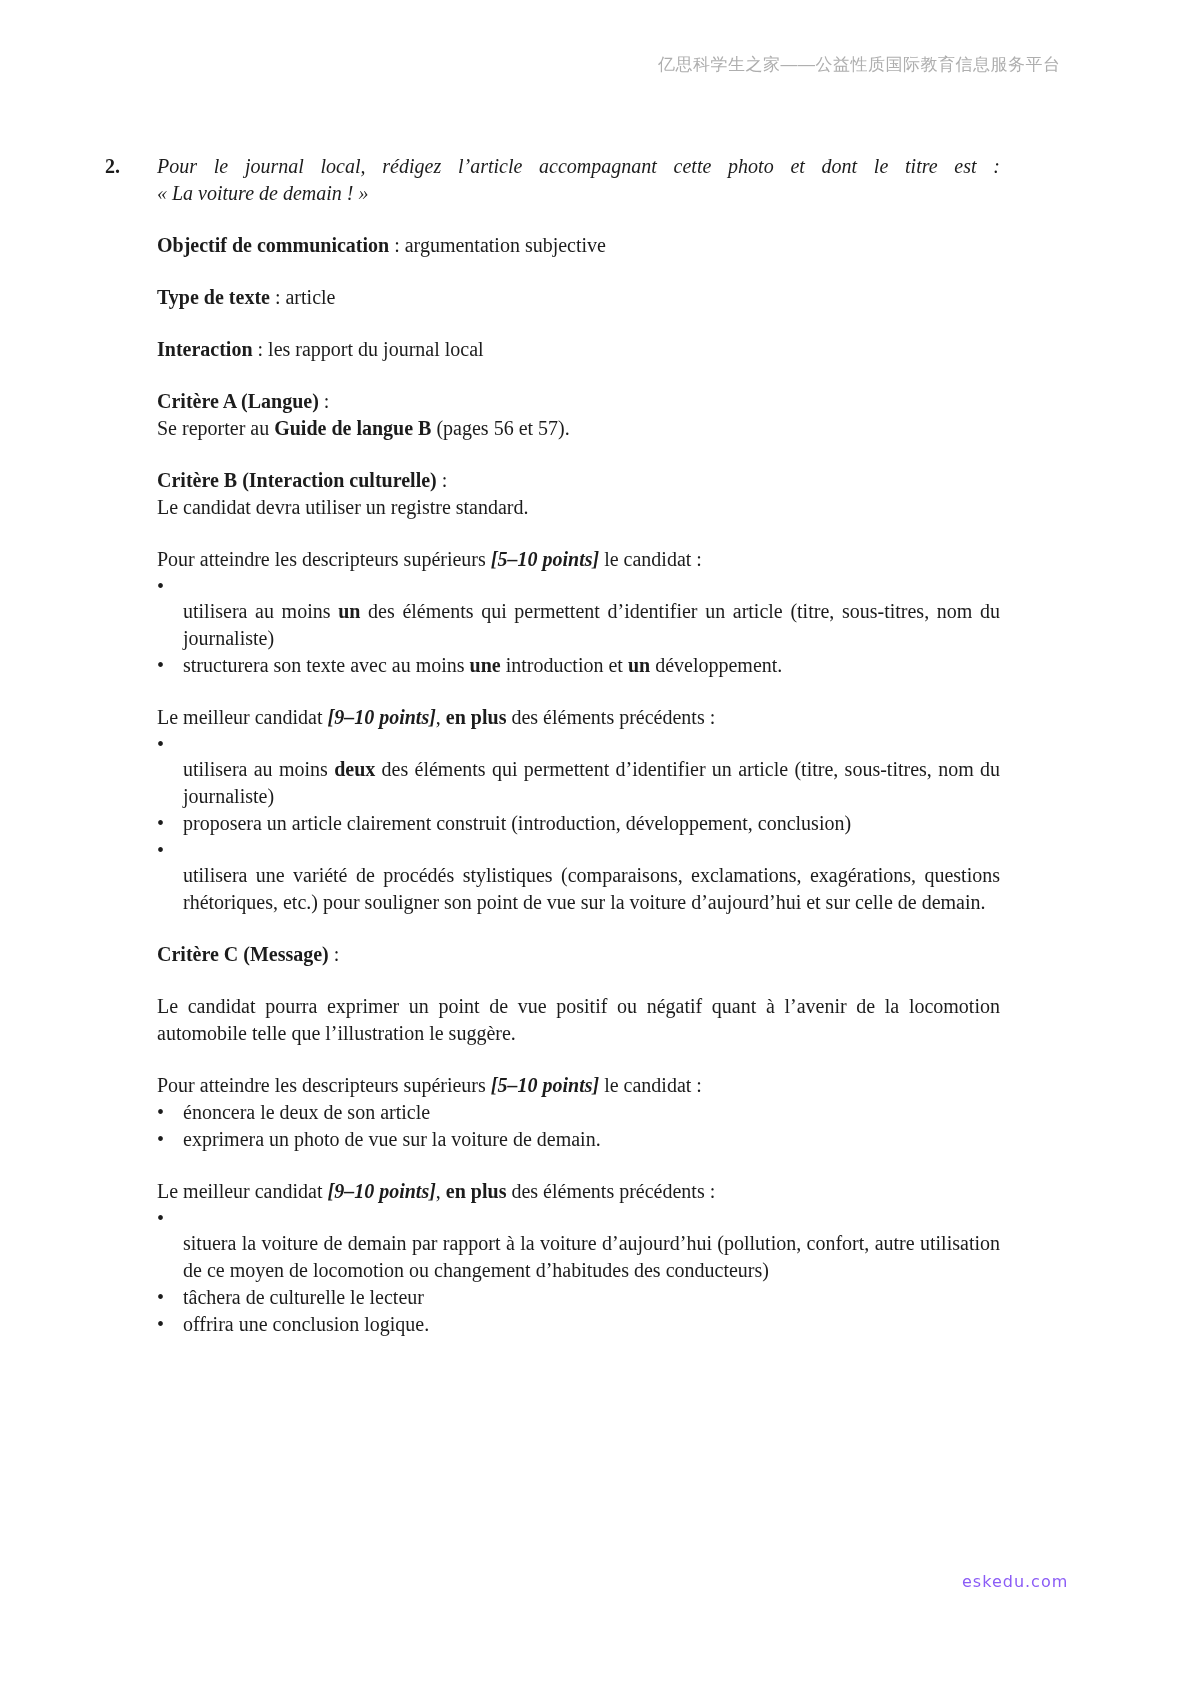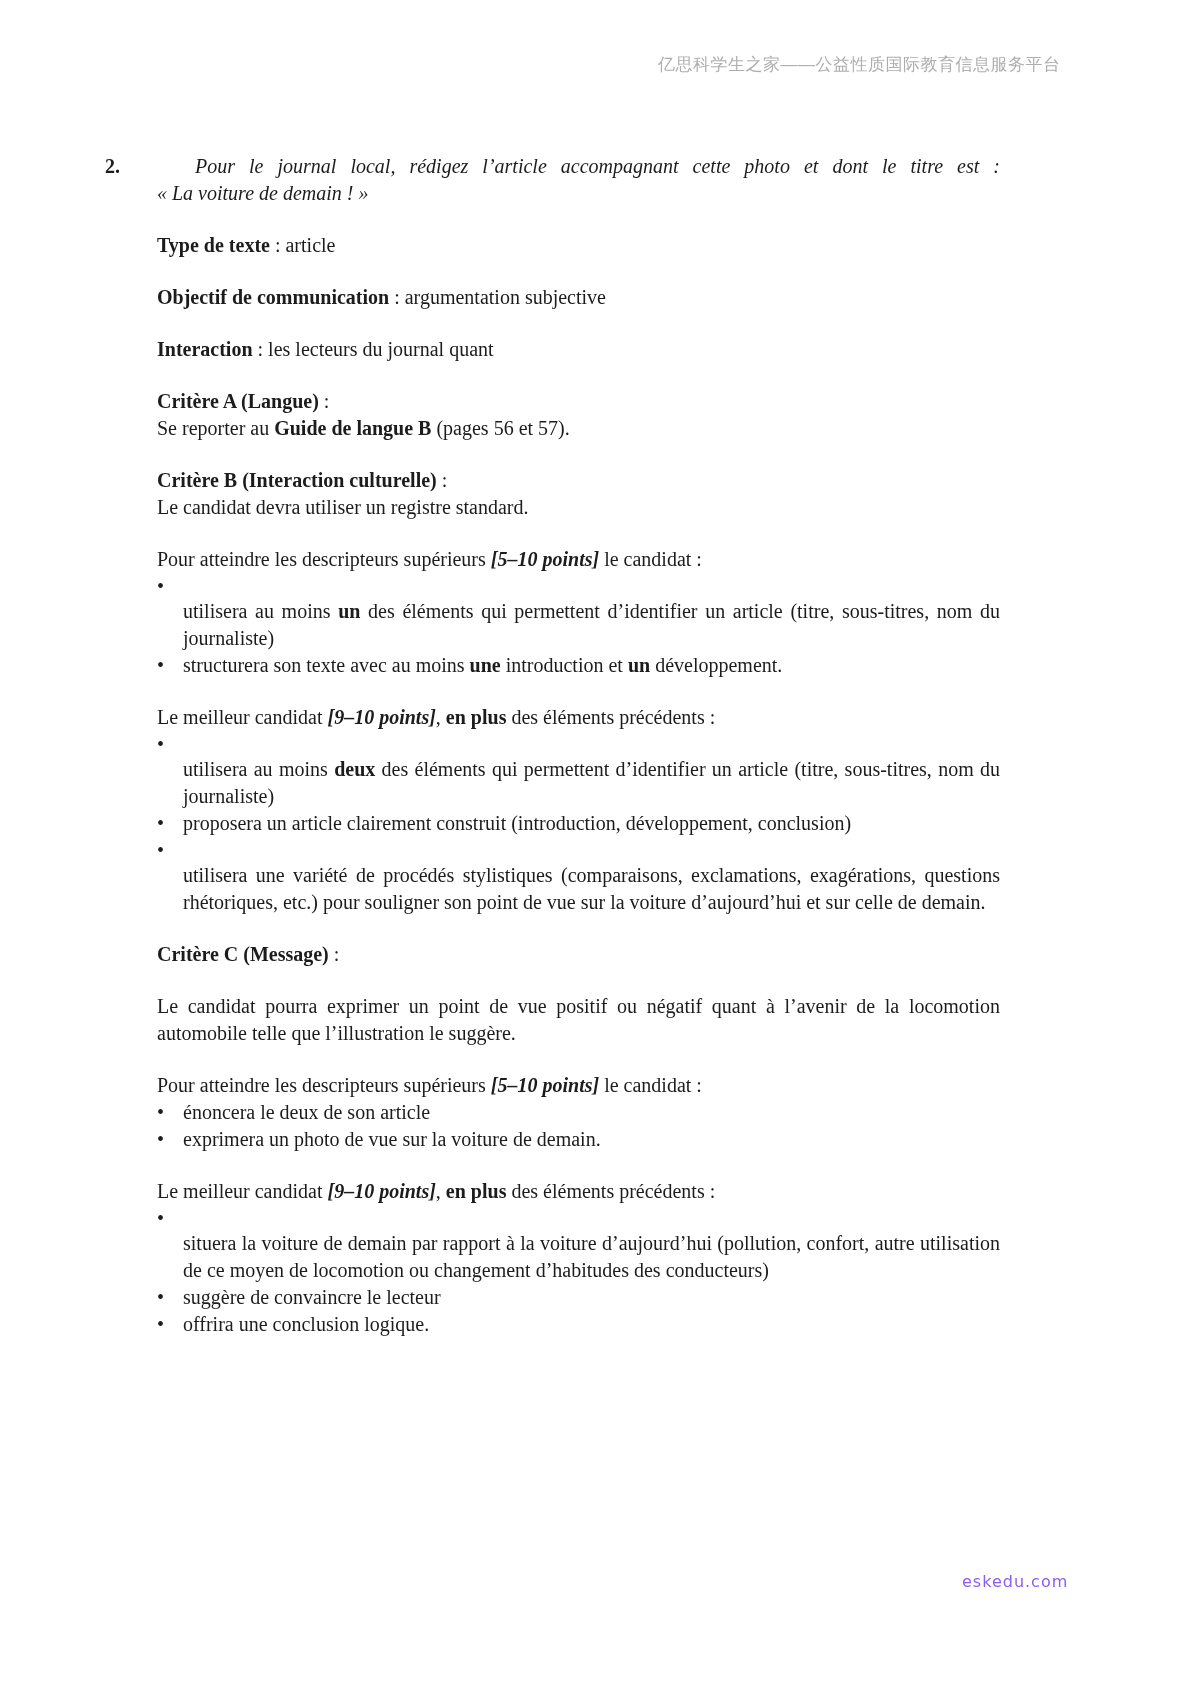--- a/index.html
+++ b/index.html
@@ -41,21 +41,21 @@
   .task-number{
     position:absolute;
     left:-52px; 
     top:0;
     font-weight:bold;
   }
   .italic{ font-style:italic; }
   .bold{ font-weight:bold; }
   .bolditalic{ font-weight:bold; font-style:italic;font-family:Liberation Serif, serif; }
   .justify{ text-align:justify;margin-top:25px; }
-  .justify-last{ text-align:justify; text-align-last:justify;margin-left:38px; }
+  .justify-last{ text-align:justify; text-align-last:justify; }
   .bullet-row{
     display:flex;
     align-items:flex-start;
   }
   .bullet-marker{
     width:26px;
     flex:0 0 26px;
     text-align:left;
   }
   .bullet-text{
@@ -81,29 +81,29 @@
 
   <div class="content">
 
     <div class="block task-head">
       <span class="task-number">2.</span>
       <div class="italic justify-last">Pour le journal local, rédigez l’article accompagnant cette photo et dont le titre est :</div>
       <div class="italic">« La voiture de demain ! »</div>
     </div>
 
     <div class="block gap">
+      <span class="bold">Objectif de communication</span><span> : argumentation subjective</span>
+    </div>
+
+    <div class="block gap">
       <span class="bold">Type de texte</span><span> : article</span>
     </div>
 
     <div class="block gap">
-      <span class="bold">Objectif de communication</span><span> : argumentation subjective</span>
-    </div>
-
-    <div class="block gap">
-      <span class="bold">Interaction</span><span> : les lecteurs du journal quant</span>
+      <span class="bold">Interaction</span><span> : les rapport du journal local</span>
     </div>
 
     <div class="block gap">
       <div><span class="bold">Critère A (Langue)</span><span> :</span></div>
       <div>
         <span>Se reporter au </span><span class="bold">Guide de langue B</span><span> (pages 56 et 57).</span>
       </div>
     </div>
 
     <div class="block gap">
@@ -171,21 +171,21 @@
     <div class="block gap">
       <div>
         <span>Le meilleur candidat </span><span class="bolditalic">[9–10 points]</span><span>, </span><span class="bold">en plus</span><span> des éléments précédents :</span>
       </div>
       <div class="bullet-row">
         <div class="bullet-marker">•</div>
         <div class="bullet-text justify">situera la voiture de demain par rapport à la voiture d’aujourd’hui (pollution, confort, autre utilisation de ce moyen de locomotion ou changement d’habitudes des conducteurs)</div>
       </div>
       <div class="bullet-row">
         <div class="bullet-marker">•</div>
-        <div class="bullet-text">suggère de convaincre le lecteur</div>
+        <div class="bullet-text">tâchera de culturelle le lecteur</div>
       </div>
       <div class="bullet-row">
         <div class="bullet-marker">•</div>
         <div class="bullet-text">offrira une conclusion logique.</div>
       </div>
     </div>
 
   </div>
 
   <div class="watermark">eskedu.com</div>

